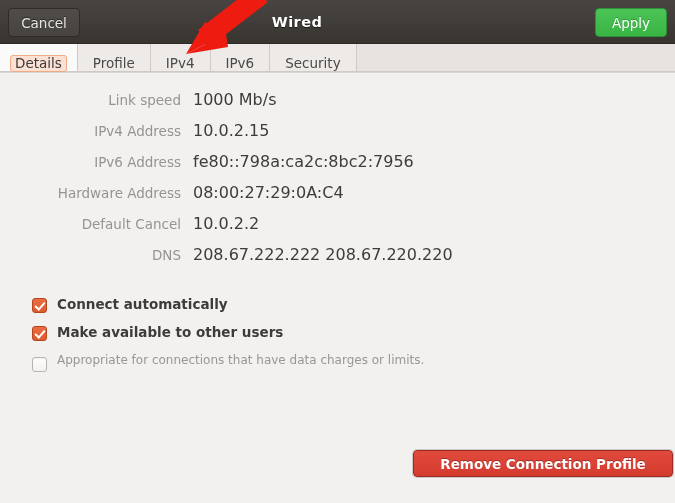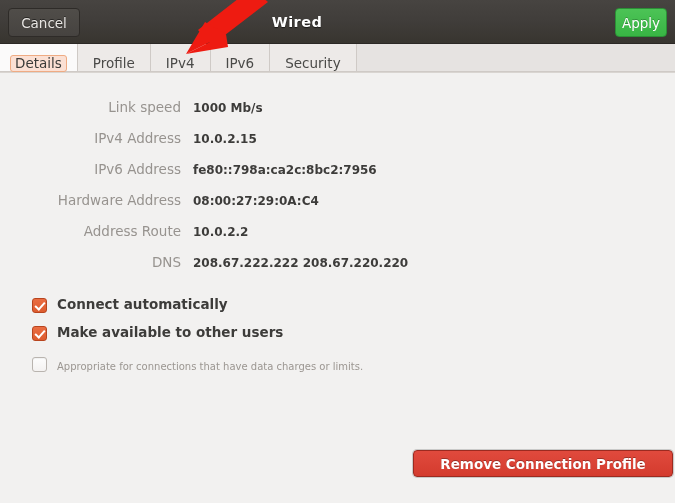--- a/index.html
+++ b/index.html
@@ -62,21 +62,21 @@
   .hdr-btn.cancel {
     left: 8px;
     width: 72px;
     background: linear-gradient(to bottom, #504d49, #464340);
     border: 1px solid #2e2b28;
     color: #e8e6e3;
     text-shadow: 0 -1px 0 rgba(0,0,0,.5);
   }
   .hdr-btn.apply {
     right: 8px;
-    width: 52px;
+    width: 72px;
     background: linear-gradient(to bottom, #4cc356, #38b544);
     border: 1px solid #2b9036;
     color: #ffffff;
     text-shadow: 0 -1px 0 rgba(0,0,0,.25);
   }
 
   
   .tabbar {
     position: absolute;
     left: 0; top: 44px;
@@ -130,36 +130,36 @@
   }
 
   
   .details {
     position: absolute;
     left: 0; top: 84px;
     width: 675px;
   }
   .row {
     display: flex;
-    align-items: flex-end;
+    align-items: center;
     height: 31px;
   }
   .row-label {
     width: 181px;
     text-align: right;
     color: #97938f;
     font-size: 13.5px;
     padding-right: 0;
     box-sizing: border-box;
   }
   .row-value {
     padding-left: 12px;
     color: #3d3c3a;
-    font-size: 12px;
-    font-weight: bold;
+    font-size: 16px;
+    font-weight: normal;
   }
 
   
   .options {
     position: absolute;
     left: 32px;
     top: 296px;
     width: 600px;
   }
   .opt {
@@ -204,24 +204,24 @@
     flex-direction: column;
     justify-content: flex-end;
   }
   .opt-label {
     font-size: 13.5px;
     font-weight: bold;
     color: #3d3c3a;
     line-height: 17px;
   }
   .opt-sub {
-    font-size: 10px;
+    font-size: 12px;
     color: #9b9691;
     line-height: 15px;
-    margin-top: 7px;
+    margin-top: 1px;
   }
   .opt.stacked {
     margin-bottom: 0;
   }
   .opt.stacked .cb {
     margin-top: 5px;
   }
 
   
   .remove-btn {
@@ -301,21 +301,21 @@
     </div>
     <div class="row">
       <div class="row-label">IPv6 Address</div>
       <div class="row-value">fe80::798a:ca2c:8bc2:7956</div>
     </div>
     <div class="row">
       <div class="row-label">Hardware Address</div>
       <div class="row-value">08:00:27:29:0A:C4</div>
     </div>
     <div class="row">
-      <div class="row-label">Address Route</div>
+      <div class="row-label">Default Cancel</div>
       <div class="row-value">10.0.2.2</div>
     </div>
     <div class="row">
       <div class="row-label">DNS</div>
       <div class="row-value">208.67.222.222 208.67.220.220</div>
     </div>
   </div>
 
   <div class="options">
 

